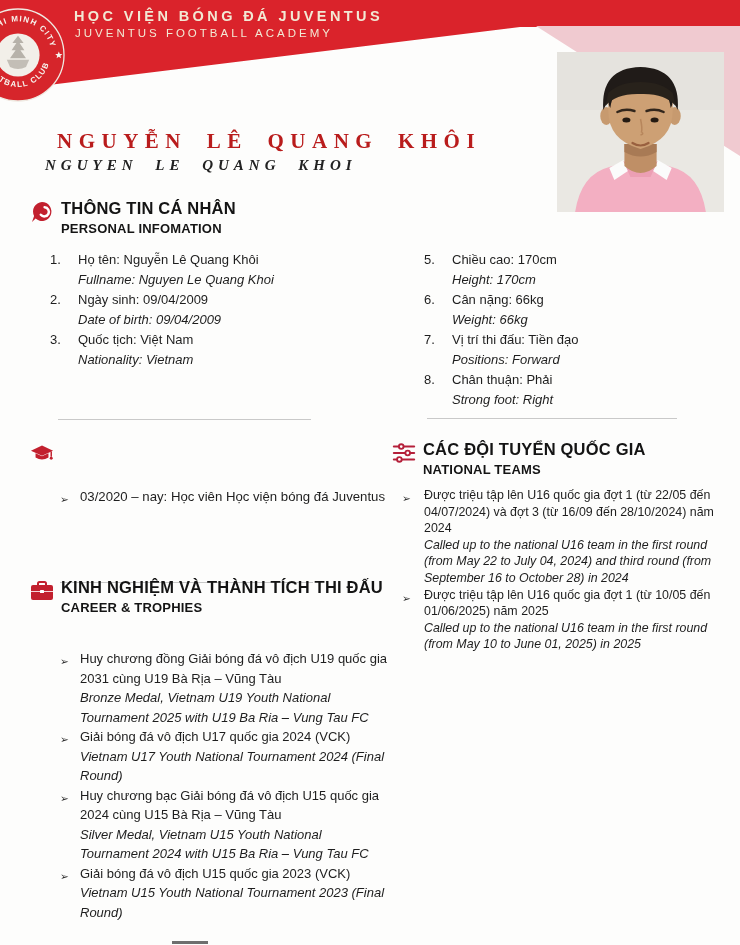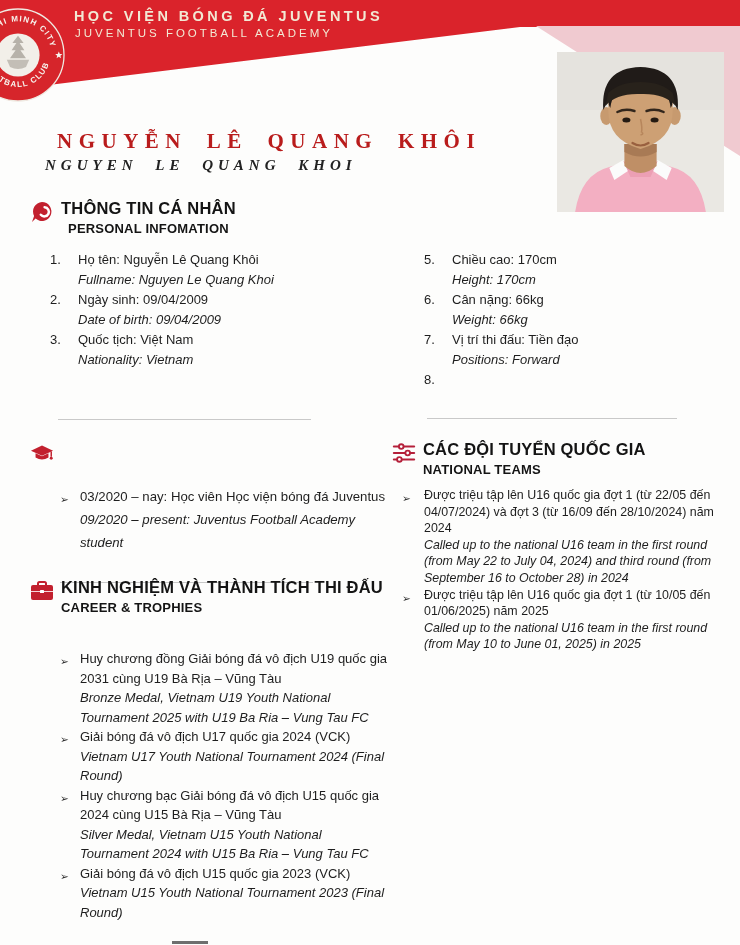--- a/index.html
+++ b/index.html
@@ -121,21 +121,21 @@
       <ellipse cx="69" cy="68" rx="4" ry="2.5" fill="#241a12"></ellipse>
       <ellipse cx="97" cy="68" rx="4" ry="2.5" fill="#241a12"></ellipse>
       <path d="M83 67 q2 9 1 13 q3 2 -1 3" stroke="#b7865c" stroke-width="1.5" fill="none"></path>
       <path d="M75 91 q8 5 16 0" stroke="#99603f" stroke-width="2.2" fill="none" stroke-linecap="round"></path>
     </svg>
   </div>
 
   <div class="name-vi">NGUYỄN LÊ QUANG KHÔI</div>
   <div class="name-en">NGUYEN LE QUANG KHOI</div>
 
-  <div class="sec-head" style="left:30px; top:199px;text-align:center;">
+  <div class="sec-head" style="left:30px; top:199px;">
     <span class="sec-icon">
       <svg viewBox="0 0 24 24">
         <path d="M12 2 a9.5 9.5 0 1 1 -6.4 16.6 L2 22 l2.1 -6.1 A9.5 9.5 0 0 1 12 2 z" fill="#c2202e"></path>
         <path d="M14.6 7.2 a4.6 4.6 0 1 1 -3.8 7.6" fill="none" stroke="#fff" stroke-width="2.5" stroke-linecap="round"></path>
       </svg>
     </span>
     <div>
       <div class="sec-vi">THÔNG TIN CÁ NHÂN</div>
       <div class="sec-en">PERSONAL INFOMATION</div>
     </div>
@@ -182,20 +182,24 @@
     </div>
     <div class="p-item">
       <span class="p-num">7.</span>
       <div>
           <div class="vi">Vị trí thi đấu: Tiền đạo</div>
            <div class="en">Positions: Forward</div>
         </div>
     </div>
     <div class="p-item">
       <span class="p-num">8.</span>
+      <div>
+          <div class="vi">Chân thuận: Phải</div>
+           <div class="en">Strong foot: Right</div>
+        </div>
     </div>
   </div>
 
   <div class="divider" style="left:58px; top:419px; width:253px;"></div>
   <div class="divider" style="left:427px; top:418px; width:250px;"></div>
 
   <div class="sec-head" style="left:30px; top:440px;">
     <span class="sec-icon">
       <svg viewBox="0 0 26 22">
         <path d="M1 8.5 L13 3 L25 8.5 L13 14 Z" fill="#c2202e"></path>
@@ -204,21 +208,20 @@
         <circle cx="23" cy="16.6" r="1.6" fill="#c2202e"></circle>
       </svg>
     </span>
   </div>
 
   <div class="b-list train-list" style="left:60px; top:485px; width:334px;">
     <div class="b-item">
       <span class="blt">➢</span>
       <div class="b-text">
         <div class="vi">03/2020 – nay: Học viên Học viện bóng đá Juventus</div>
-        <div class="en">09/2020 – present: Juventus Football Academy student</div>
       </div>
     </div>
   </div>
 
   <div class="sec-head" style="left:392px; top:440px;">
     <span class="sec-icon">
       <svg viewBox="0 0 26 24">
         <g stroke="#b5203a" stroke-width="2.2" stroke-linecap="round">
           <line x1="2" y1="5" x2="24" y2="5"></line>
           <line x1="2" y1="12" x2="24" y2="12"></line>

